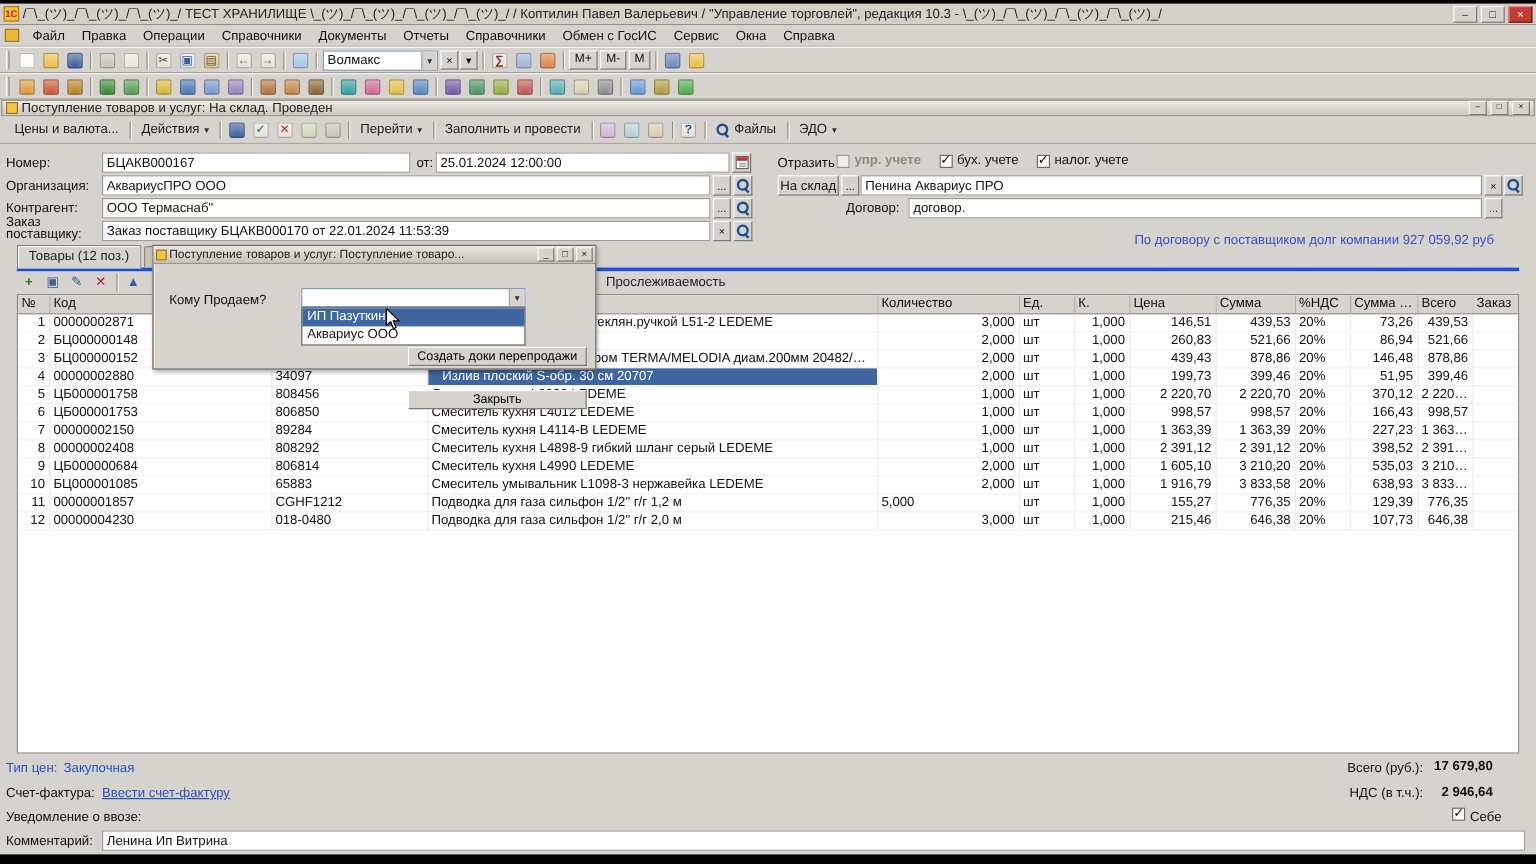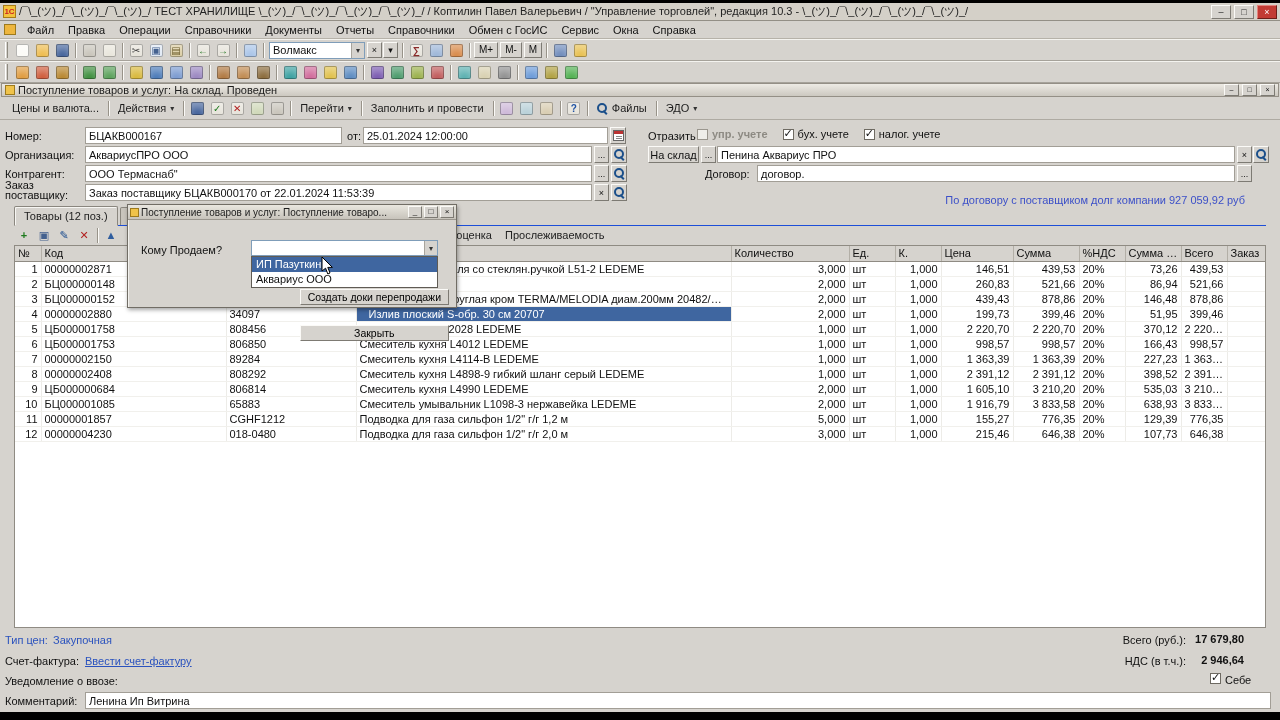--- a/index.html
+++ b/index.html
@@ -70,21 +70,21 @@
   .calico::before { content:""; position:absolute; left:0; top:0; right:0; height:3px; background:#b33; }
   .calico::after { content:""; position:absolute; left:2px; top:5px; width:6px; height:1px; background:#888; box-shadow:0 2px 0 #888; }
   .cbw { display:inline-flex; align-items:center; margin-right:15px; font-size:11px; }
   .cbw.dis { color:#8d8a83;font-weight:bold; }
   .cb { width:11px; height:11px; background:#fff; border:1px solid #6e6a62; display:inline-block; position:relative; margin-right:4px; }
   .cbw.dis .cb { background:#efeeea; border-color:#9a968e; }
   .cb.on::after { content:"✓"; position:absolute; left:0; top:-3px; font-size:11px; font-weight:bold; color:#111; }
   .debt { color:#3c50c8; }
 
   
-  .tabstrip { position:absolute; left:14px; top:206px; width:1252px; height:20px; border-bottom:1px solid #1d4ed8;
+  .tabstrip { position:absolute; left:14px; top:206px; width:1252px; height:20px; border-bottom:3px solid #1d4ed8;
     display:flex; align-items:flex-end; }
   .tab { padding:3px 9px 2px; background:#c8c4bc; border:1px solid #8a867e; border-bottom:none; margin-right:2px;
     border-radius:2px 2px 0 0; color:#222; position:relative; }
   .tab.act { background:#d6d3ce; border-bottom:1px solid #d6d3ce; margin-bottom:-1px; padding-bottom:3px;
     box-shadow:inset 1px 1px 0 #f7f6f3; }
   .cmdrow { position:absolute; left:14px; top:227px; width:1252px; height:17px; display:flex; align-items:center; }
   .tab2 { position:absolute; top:2px; font-size:11px; color:#222; }
 
   
   .tablebox { position:absolute; left:14px; top:245px; width:1252px; height:383px; background:#fff; border:1px solid #8f8b83; overflow:hidden; }
@@ -95,21 +95,21 @@
     white-space:nowrap; overflow:hidden; text-overflow:ellipsis; }
   td.sel { background:#3f66a0; color:#fff;padding-left:12px; }
 
   
   .link { color:#2a52be; }
   .ul { text-decoration:underline; }
   .bold { font-weight:bold; }
   .tr { text-align:right; }
 
   
-  .dialog { position:absolute; left:127px; top:204px; width:330px; height:104px; background:#d6d3ce;
+  .dialog { position:absolute; left:127px; top:204px; width:370px; height:104px; background:#d6d3ce;
     border:1px solid #716d65; box-shadow:1px 2px 4px rgba(0,0,0,.35), inset 1px 1px 0 #f2f1ed; z-index:40; }
   .dlg-title { height:15px; display:flex; align-items:center; gap:2px; padding:0 2px;
     background:linear-gradient(#e9e6df,#c7c3bb); border-bottom:1px solid #9a968e; }
   .dlg-ico { width:9px; height:9px; background:#f0c34a; border:1px solid #9d7a1d; }
   .dlg-text { flex:1; font-size:10px; white-space:nowrap; overflow:hidden; color:#1c1c1c; }
   .dlg-btn { width:14px; height:12px; background:#d6d3ce; border:1px solid; border-color:#fbfaf7 #7d7a73 #7d7a73 #fbfaf7;
     font-size:8px; line-height:9px; text-align:center; }
   .dlg-combo { position:absolute; left:123px; top:35px; width:187px; height:16px; background:#fff;
     border:1px solid #7f9db9; display:flex; align-items:center; padding-left:3px; font-size:11px; }
   .dd-list { position:absolute; left:123px; top:51px; width:187px; background:#fff; border:1px solid #5f5b54; z-index:45; }
@@ -659,21 +659,21 @@
             <td>20%</td>
             <td style="text-align: right;">638,93</td>
             <td style="text-align: right;">3 833,58</td>
             <td></td>
           </tr>
           <tr>
             <td style="text-align: right;">11</td>
             <td>00000001857</td>
             <td>CGHF1212</td>
             <td>Подводка для газа сильфон 1/2" г/г 1,2 м</td>
-            <td style="text-align: right;">5,000</td>
+            <td style="text-align: left;">5,000</td>
             <td>шт</td>
             <td style="text-align: right;">1,000</td>
             <td style="text-align: right; margin-top: 18px;">155,27</td>
             <td style="text-align: right;">776,35</td>
             <td>20%</td>
             <td style="text-align: right;">129,39</td>
             <td style="text-align: right;">776,35</td>
             <td></td>
           </tr>
           <tr>

